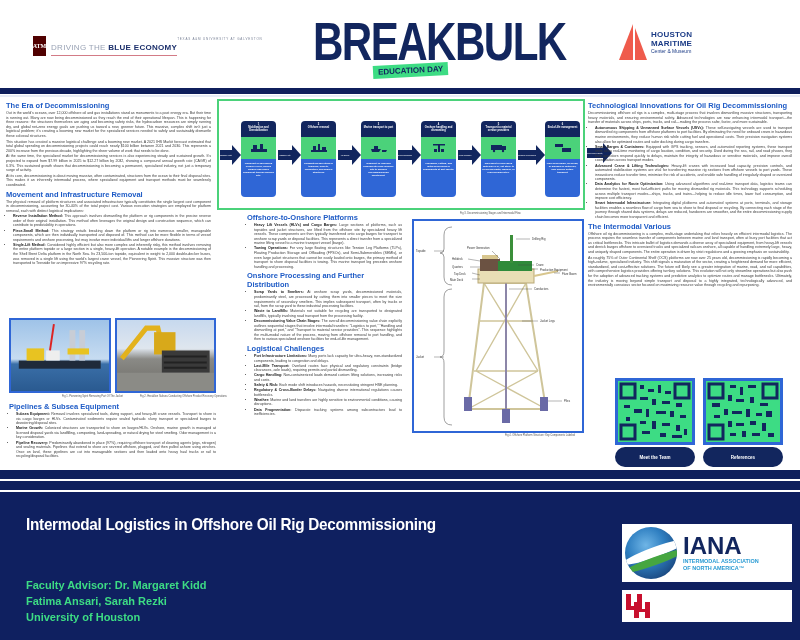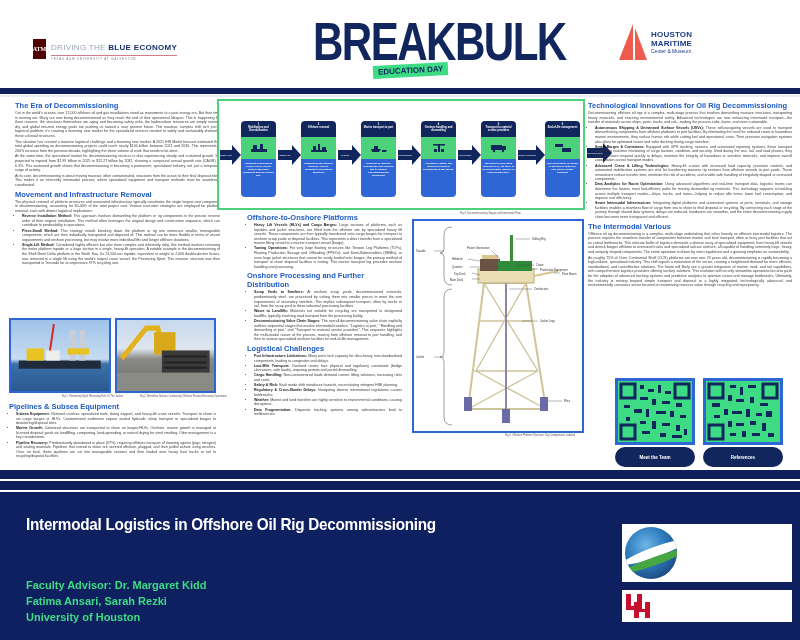--- a/index.html
+++ b/index.html
@@ -3,21 +3,21 @@
 <meta charset="utf-8">
 <style>
   * { box-sizing: border-box; margin: 0; padding: 0; }
   html, body { width: 800px; height: 640px; overflow: hidden; background: #ffffff; font-family: "Liberation Sans", sans-serif; }
   .page { position: relative; width: 800px; height: 640px; background: #fff; }
 
   
   .header { position: absolute; left: 0; top: 0; width: 800px; height: 90px; background: #fff; }
   .tamu { position: absolute; left: 33px; top: 36px; display: flex; align-items: center; gap: 5px; }
   .tamu-box { width: 13px; height: 20px; background: #500000; color: #fff; font-size: 6px; font-weight: bold; display: flex; align-items: center; justify-content: center; font-family: "Liberation Serif", serif; }
-  .tamu-text { display: flex; flex-direction: column; }
+  .tamu-text { display: flex; flex-direction: row; }
   .tamu-line1 { font-size: 8px; letter-spacing: 0.3px; color: #9aa3b5; white-space: nowrap; }
   .tamu-line1 b { color: #1b2f6b; font-weight: bold; }
   .tamu-line1-wrap { border-bottom: 1px solid #d37b86; padding-bottom: 1px; }
   .tamu-line2 { font-size: 3px; letter-spacing: 0.8px; color: #7a8397; margin-top: 1px; white-space: nowrap; }
 
   .breakbulk { position: absolute; left: 313px; top: 14px; width: 175px; height: 70px; }
   .bb-word { position: absolute; left: 0; top: 0; font-family: "Liberation Sans", sans-serif; font-weight: bold; font-size: 54px; line-height: 54px; color: #12265e; letter-spacing: -2px; transform: scaleX(0.78); transform-origin: left top; white-space: nowrap; }
   .bb-ribbon { position: absolute; left: 60px; top: 50px; background: #3ddc84; color: #12265e; font-size: 8px; font-weight: bold; padding: 2px 5px; transform: rotate(-3deg); white-space: nowrap; }
 
   .hmm { position: absolute; left: 618px; top: 22px; display: flex; align-items: center; gap: 3px; }
@@ -30,21 +30,21 @@
   .hdr-line { position: absolute; left: 0; top: 95px; width: 800px; height: 2px; background: #e7ecf6; }
 
   
   .col { position: absolute; font-size: 3.6px; line-height: 4.6px; color: #3a3a3a; text-align: justify; }
   .col h2 { color: #1e5bc6; font-size: 7.5px; line-height: 9px; font-weight: bold; margin: 2px 0 1px 0; text-align: left; }
   .col p { margin-bottom: 1px; }
   .col ul { padding-left: 7px; margin: 0; }
   .col li { margin-bottom: 0.5px; }
   .col li b { color: #222; }
 
-  .left-col { left: 15px; top: 99px; width: 205px; }
+  .left-col { left: 6px; top: 99px; width: 205px; }
   .mid-col { left: 247px; top: 211px; width: 155px; }
   .right-col { left: 588px; top: 99px; width: 204px; }
 
   
   .photos { position: absolute; left: 9px; top: 318px; width: 207px; height: 75px; display: flex; gap: 4px; }
   .photo { flex: 1; border: 2px solid #2f66d6; position: relative; overflow: hidden; }
   .photo1 { background: linear-gradient(#9fc3e8 0%, #c7dcf1 55%, #3a6fa8 62%, #2a5a90 100%); }
   .photo2 { background: linear-gradient(#c7d9ee 0%, #dfe6ee 40%, #8a8a86 55%, #6c6a64 100%); }
   .cap { position: absolute; font-size: 2.6px; color: #555; white-space: nowrap; }
 
@@ -439,20 +439,25 @@
     <div>Faculty Advisor: Dr. Margaret Kidd</div>
     <div>Fatima Ansari, Sarah Rezki</div>
     <div>University of Houston</div>
   </div>
 
   <div class="iana">
     <div class="iana-globe">
       <div class="iana-band1"></div>
       <div class="iana-band2"></div>
     </div>
+    <div class="iana-text">
+      <span class="iana-big">IANA</span>
+      <span class="iana-small">INTERMODAL ASSOCIATION</span>
+      <span class="iana-small">OF NORTH AMERICA™</span>
+    </div>
   </div>
 
   <div class="uh">
     <svg class="uh-mark" viewBox="0 0 26 28">
       <g fill="#c8102e">
         <rect x="1" y="2" width="5" height="16"></rect>
           <rect x="12" y="2" width="5" height="16"></rect>
           <rect x="1" y="14" width="16" height="4"></rect>
         <rect x="9" y="10" width="5" height="16"></rect>
           <rect x="20" y="10" width="5" height="16"></rect>

